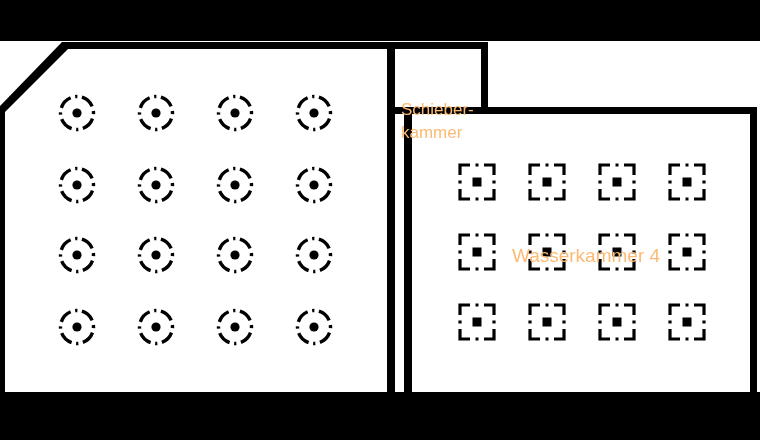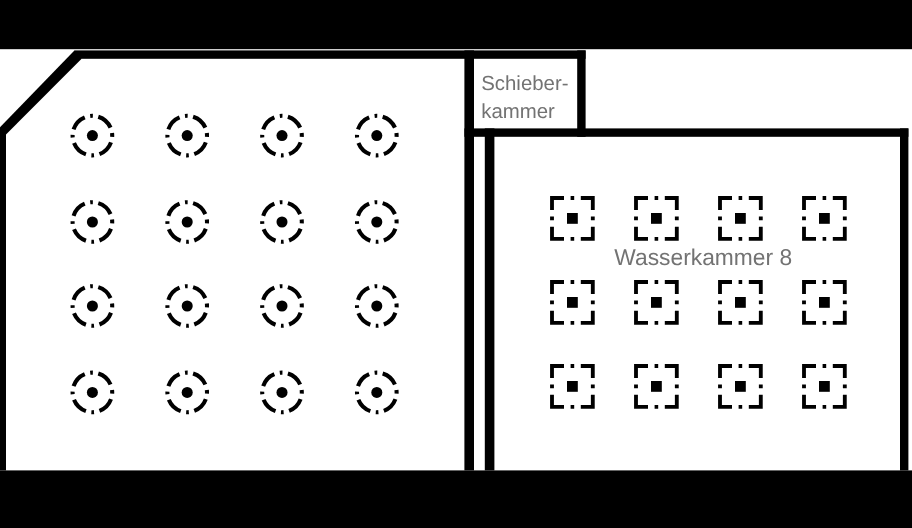--- a/index.html
+++ b/index.html
@@ -2,22 +2,23 @@
 <html><head>
 <meta charset="utf-8">
 <style>
   html,body{margin:0;padding:0;background:#000;}
   .stage{
     position:relative;width:760px;height:440px;background:#000;
     overflow:hidden;font-family:"Liberation Sans",sans-serif;
   }
   .plan-svg{position:absolute;left:0;top:0;width:760px;height:440px;display:block;}
   .label{
-    position:absolute;color:#737373;white-space:nowrap;
+    position:absolute;color:#fdba74;white-space:nowrap;
     font-family:"Liberation Sans",sans-serif;
+    margin-top:40px;
   }
   .label-wk1{left:206px;top:209px;transform:translateX(-50%);font-size:19px;}
   .label-wk2{left:586px;top:205px;transform:translateX(-50%);font-size:19px;}
   .label-sk{left:401px;top:58px;font-size:17px;line-height:23px;white-space:normal;width:84px;}
 </style>
 </head>
 <body>
 
 <div class="stage">
 
@@ -158,20 +159,20 @@
         <rect x="-4.5" y="-4.5" width="9" height="9" fill="#000"></rect>
       </g>
         <g transform="translate(687,322)">
         <rect x="-17" y="-17" width="34" height="34" fill="none" stroke="#000" stroke-width="3.2" stroke-dasharray="20 5.5 3 5.5" stroke-dashoffset="10"></rect>
         <rect x="-4.5" y="-4.5" width="9" height="9" fill="#000"></rect>
       </g>
       </g>
   </svg>
 
 
-  <div class="label label-wk2">Wasserkammer 8</div>
+  <div class="label label-wk2">Wasserkammer 4</div>
 
   <div class="label label-sk">
     <span>Schieber-</span><br>
     <span>kammer</span>
   </div>
 
 </div>
 
 </body></html>

